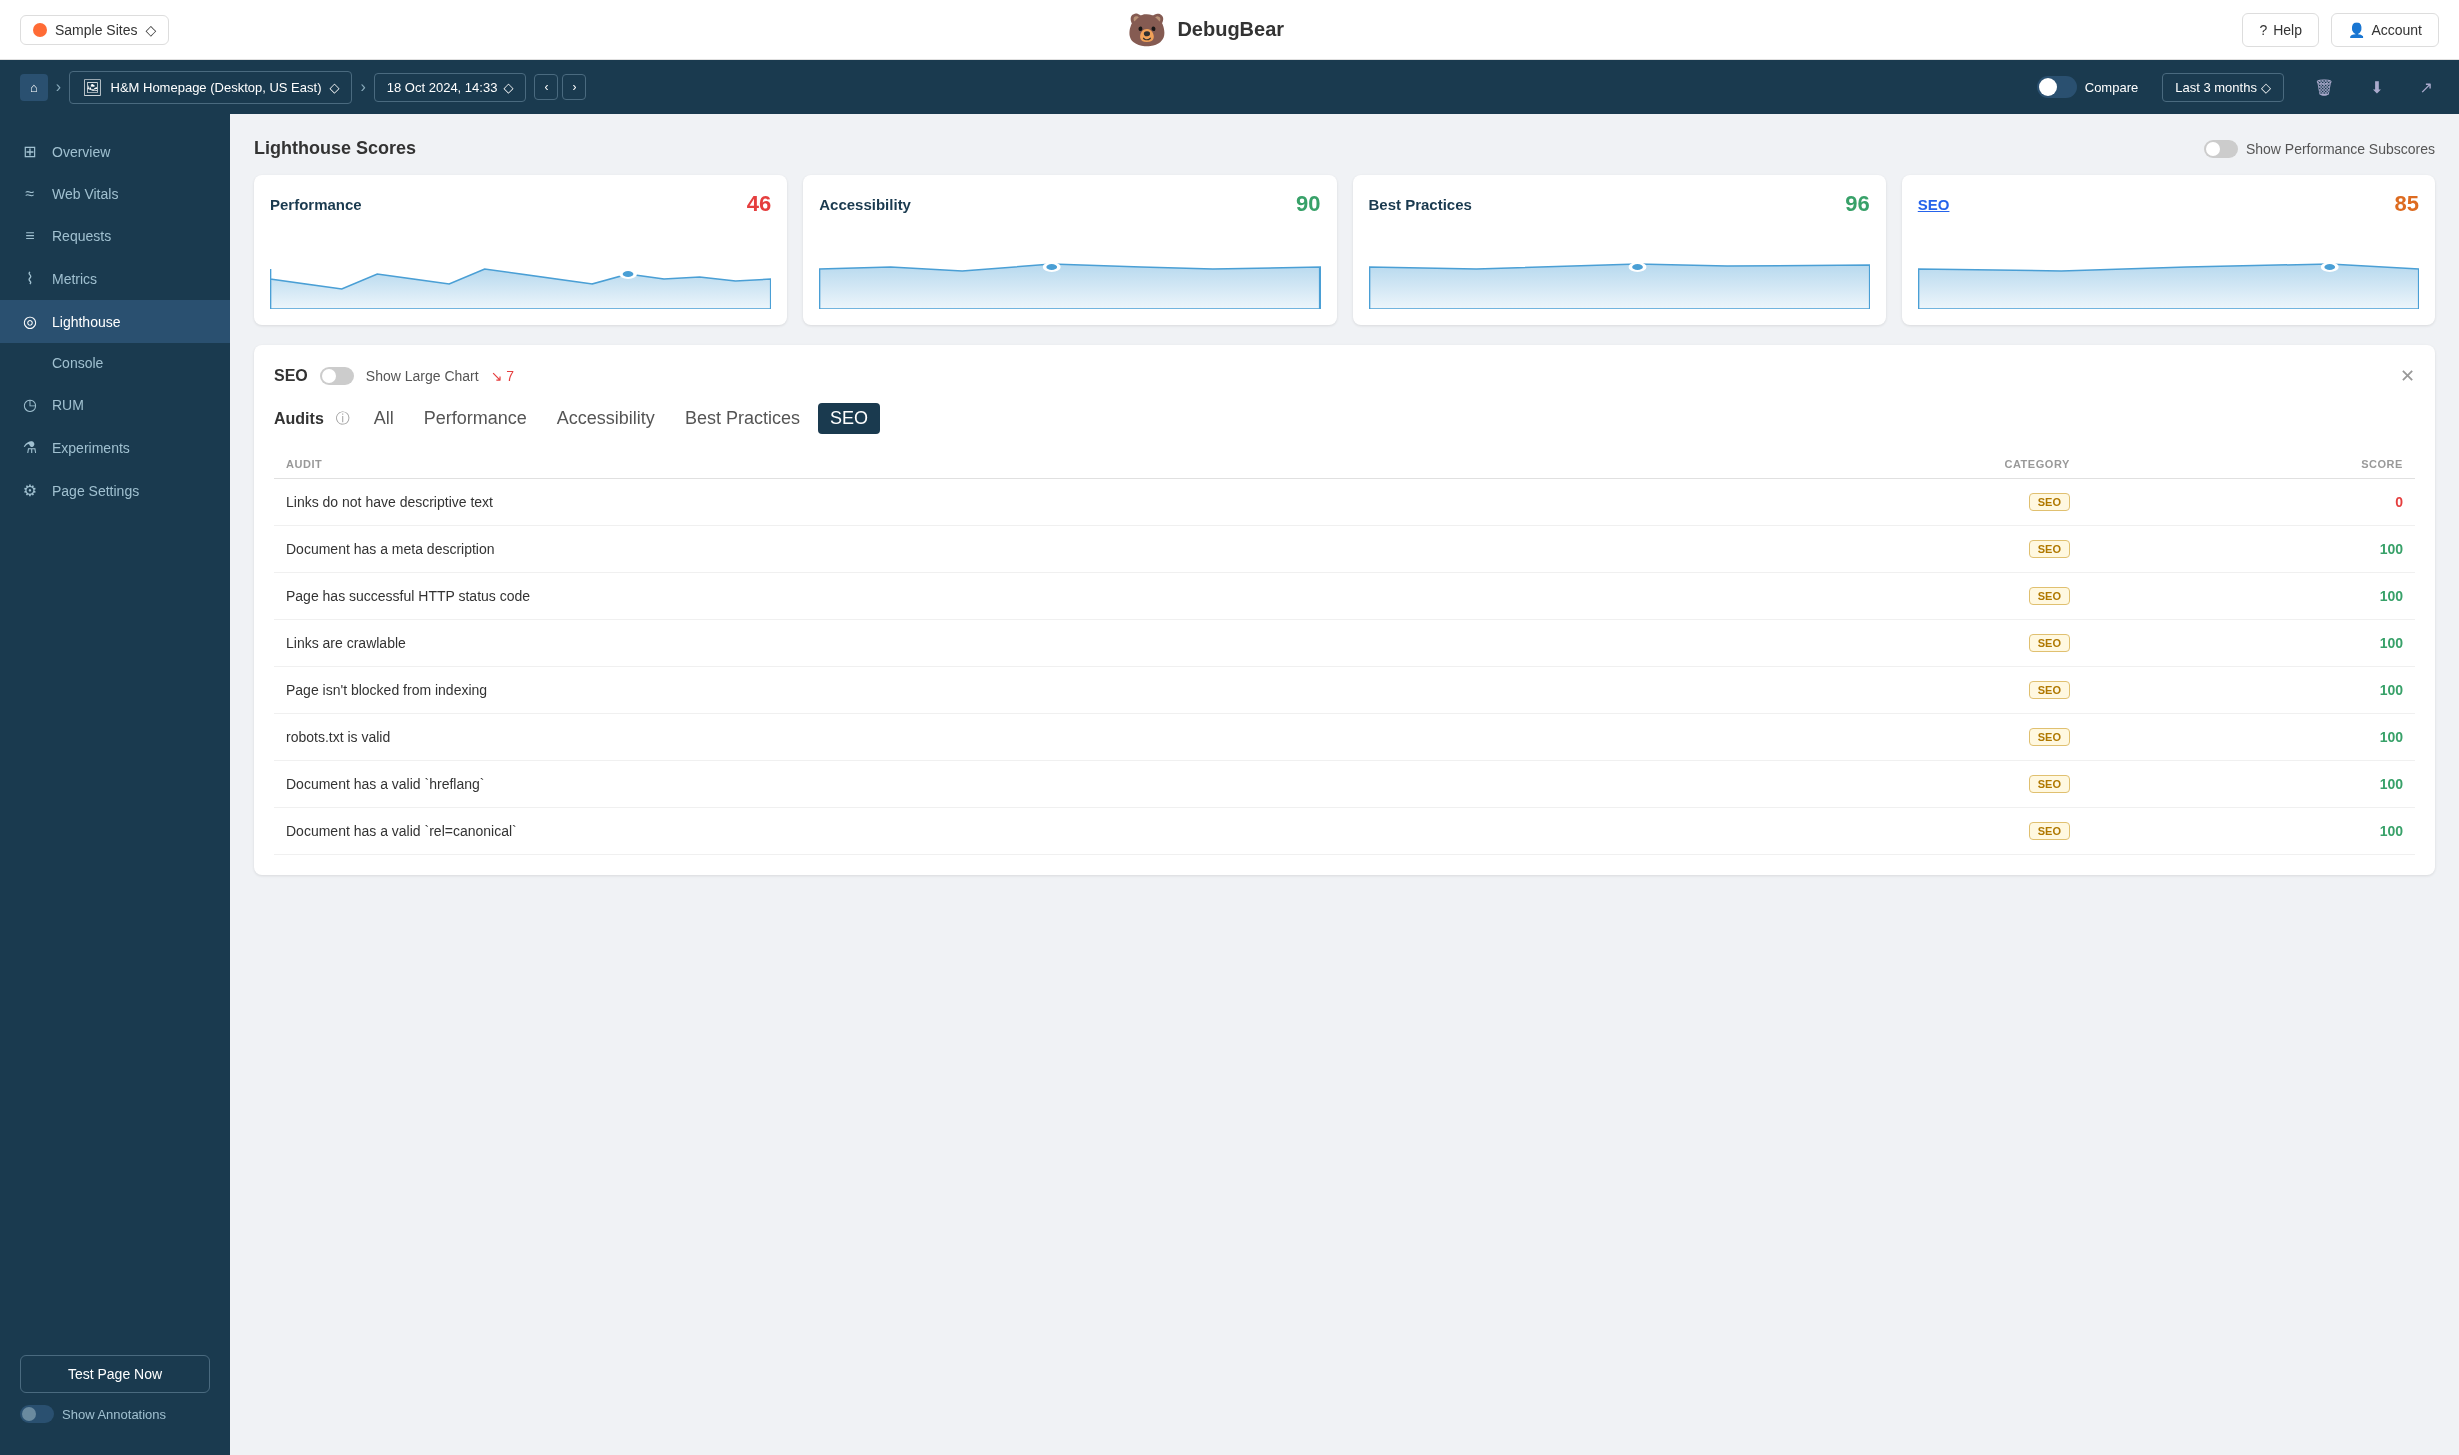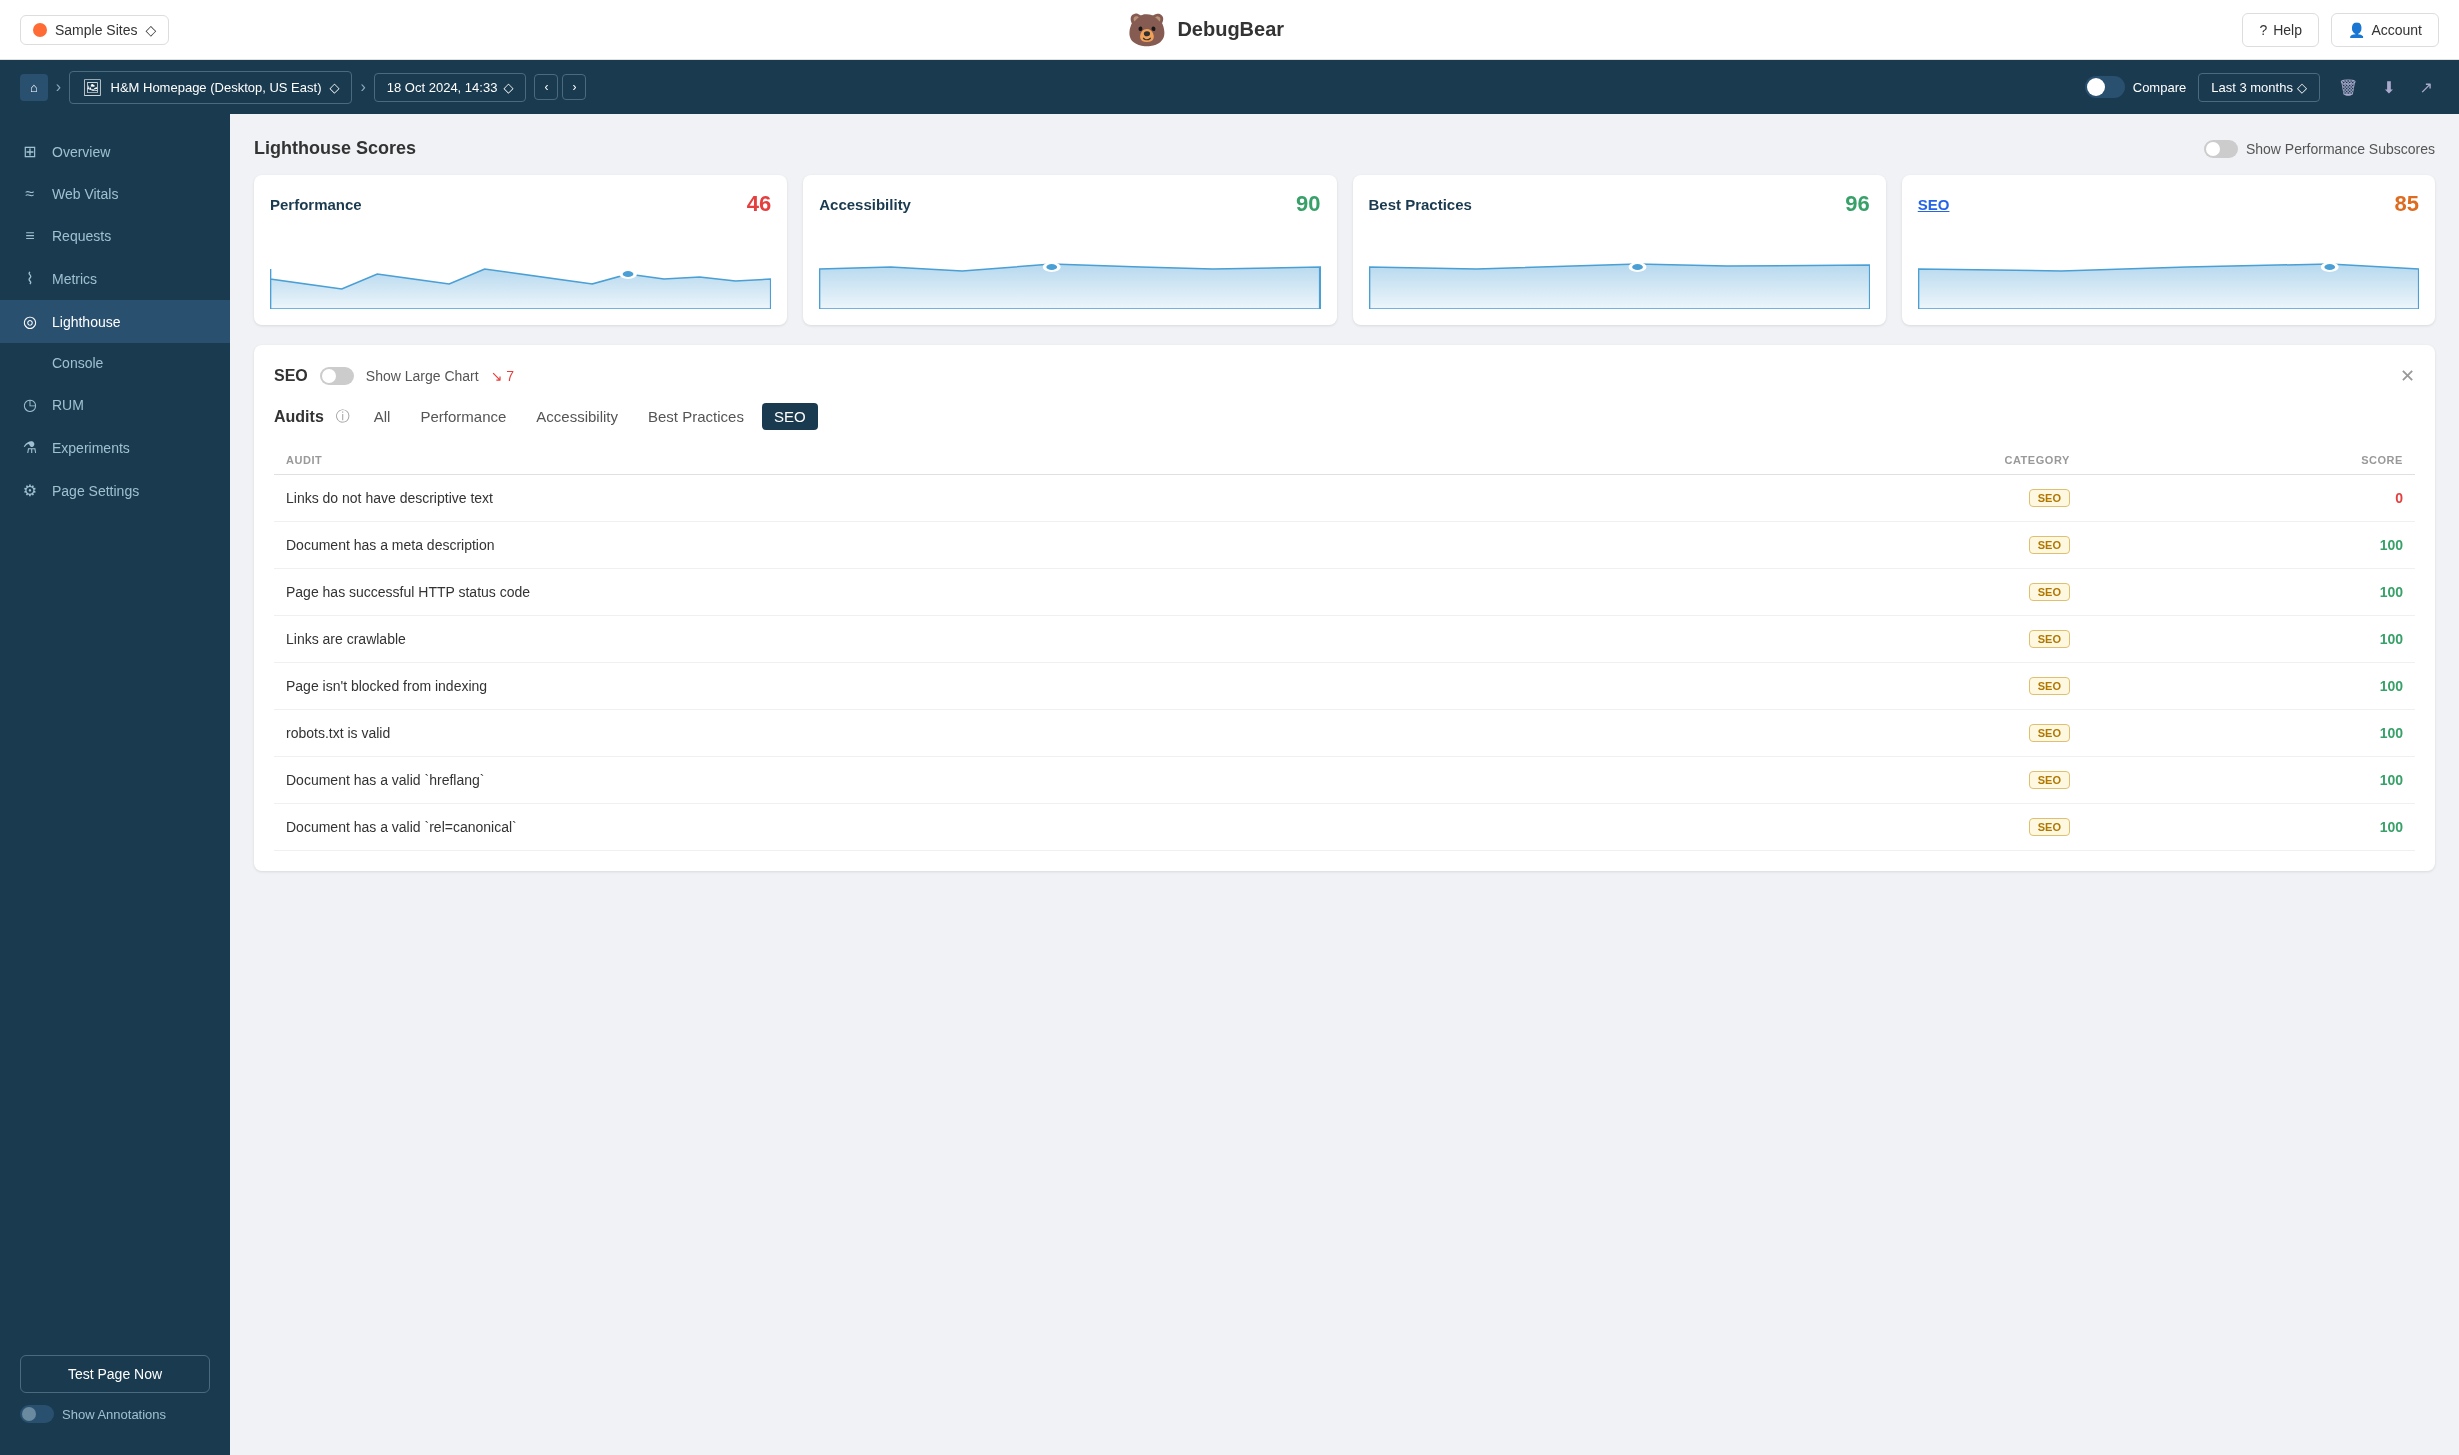--- a/index.html
+++ b/index.html
@@ -49,21 +49,21 @@
     .date-selector {
       display: flex; align-items: flex-end; gap: 6px;
       color: #fff; font-size: 13px; padding: 6px 12px;
       border: 1px solid #4a6a7f; border-radius: 4px; cursor: pointer;
     }
     .nav-arrows { display: flex; gap: 4px; }
     .arrow-btn {
       color: #fff; border: 1px solid #4a6a7f; border-radius: 4px;
       padding: 5px 9px; cursor: pointer; font-size: 12px; background: transparent;
     }
-    .sub-nav-right { display: flex; align-items: center; gap: 12px; }
+    .sub-nav-right { display: flex; align-items: center; gap: 24px; }
     .toggle-wrap { display: flex; align-items: center; gap: 8px; color: #fff; font-size: 13px; }
     .toggle {
       width: 40px; height: 22px; background: #2a5070; border-radius: 11px;
       position: relative; cursor: pointer;
     }
     .toggle-knob {
       width: 18px; height: 18px; background: #fff; border-radius: 50%;
       position: absolute; top: 2px; left: 2px;
     }
     .period-selector {
@@ -156,21 +156,21 @@
     .seo-toggle-wrap { display: flex; align-items: center; gap: 8px; font-size: 14px; color: #555; }
     .change-badge { display: flex; align-items: center; gap: 4px; color: #e53e3e; font-size: 14px; }
     .close-btn { color: #999; cursor: pointer; font-size: 18px; }
 
     
     .audits-header { display: flex; align-items: center; gap: 12px; margin-bottom: 16px; }
     .audits-title { font-size: 16px; font-weight: 600; color: #333; }
     .help-icon { color: #999; font-size: 14px; cursor: pointer; }
     .filter-tabs { display: flex; gap: 6px; }
     .filter-tab {
-      padding: 5px 12px; border-radius: 4px; font-size: 15px;
+      padding: 5px 12px; border-radius: 4px; font-size: 18px;
       cursor: pointer; color: #555; background: transparent; border: none;
     }
     .filter-tab.active { background: #1a3a4f; color: #fff; }
 
     
     .audit-table { width: 100%; border-collapse: collapse; }
     .audit-table th {
       text-align: left; font-size: 11px; font-weight: 600;
       color: #999; letter-spacing: 0.05em; padding: 8px 12px;
       border-bottom: 1px solid #e0e0e0; text-transform: uppercase;

